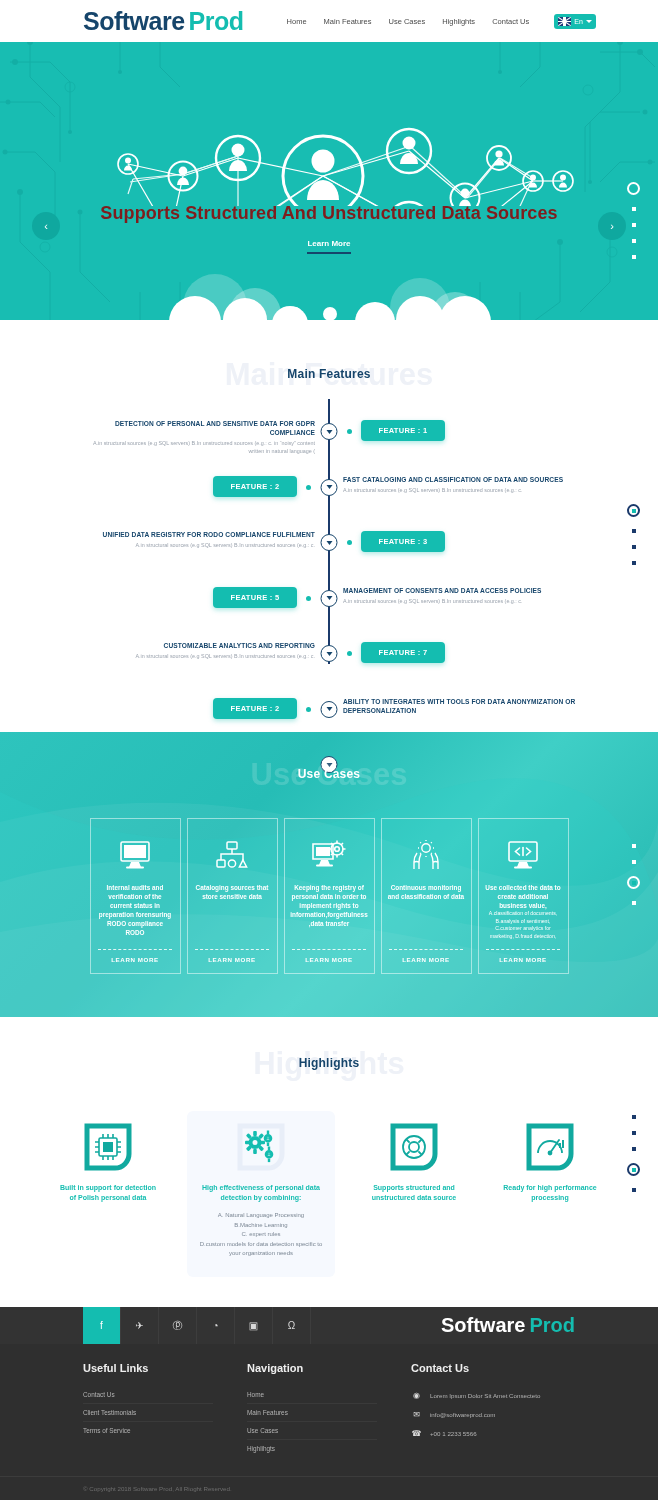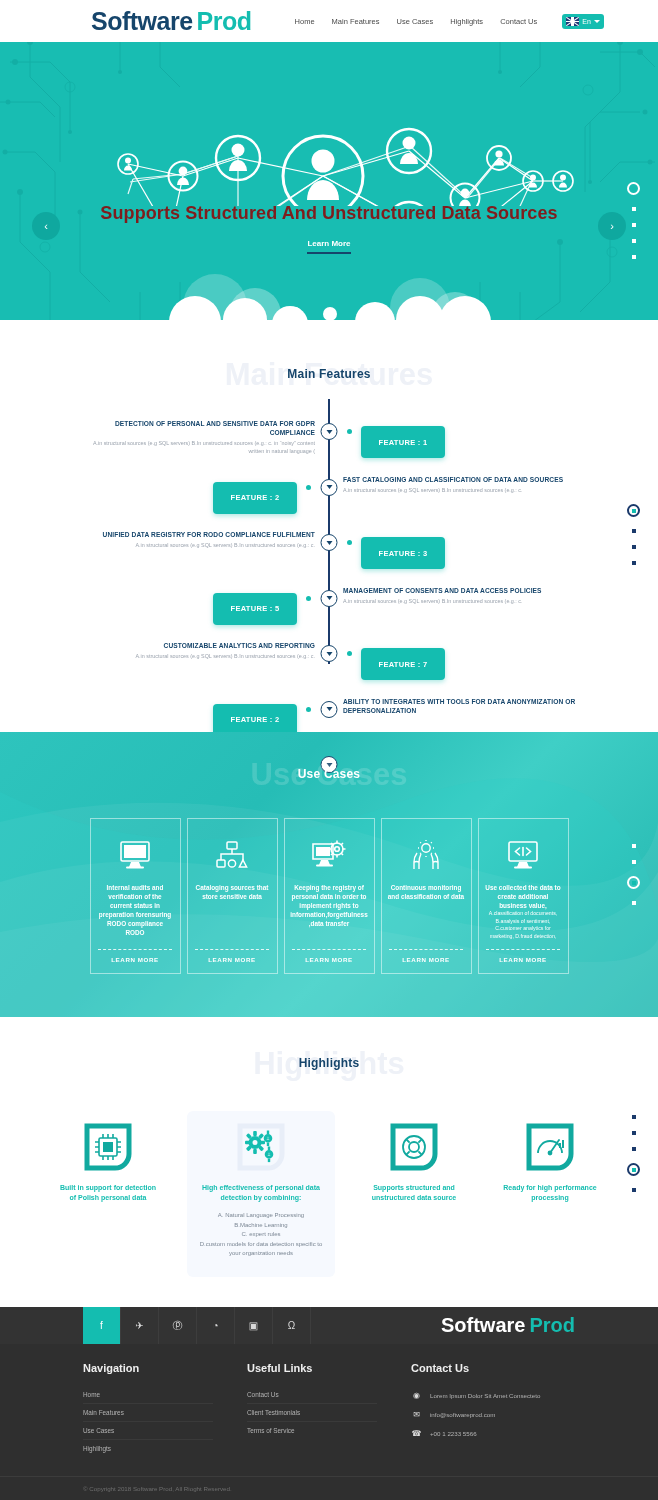--- a/index.html
+++ b/index.html
@@ -12,21 +12,21 @@
     overflow: hidden;
     position: relative;
   }
 
   
   .header {
     height: 42px;
     background: #ffffff;
     display: flex;
     align-items: center;
-    padding: 0 0 0 8px;
+    padding: 0 0 0 0;
     position: relative;
     z-index: 30;
   }
   .logo {
     margin-left: 83px;
     font-size: 25px;
     font-weight: bold;
     letter-spacing: -0.5px;
     white-space: nowrap;
   }
@@ -169,24 +169,24 @@
   }
   .frow .node i {
     width: 0; height: 0; border-left: 3px solid transparent;
     border-right: 3px solid transparent; border-top: 4px solid #16456b;
   }
   .frow .minidot {
     position: absolute; top: 9px; width: 5px; height: 5px;
     background: #14bdb0; border-radius: 50%;
   }
   .pill {
-    position: absolute; top: 6px;
+    position: absolute; top: 0px;
     background: #14bdb0; color: #fff;
     font-size: 7.5px; font-weight: bold; letter-spacing: 0.3px;
-    width: 84px; height: 32px; border-radius: 4px;
+    width: 84px; height: 21px; border-radius: 4px;
     display: flex; align-items: center; justify-content: center;
     box-shadow: 0 2px 5px rgba(20,189,176,0.35);
   }
   .ftext { position: absolute; top: -1px; width: 238px; }
   .ftext h4 { font-size: 6.6px; color: #16456b; font-weight: bold; letter-spacing: 0.1px; line-height: 9px; }
   .ftext p { font-size: 5.4px; color: #9aa2ad; line-height: 8px; margin-top: 2px; }
 
   
   .frow.left .ftext { right: 343px; text-align: right; }
   .frow.left .minidot { left: 347px; }
@@ -805,39 +805,39 @@
       <a href="#">Ω</a>
     </div>
     <div class="f-logo">
       <span class="sw">Software</span>
         <span class="pr">Prod</span>
     </div>
   </div>
 
   <div class="f-cols">
     <div class="f-col">
+      <h4>Useful Links</h4>
+      <ul>
+        <li>Contact Us</li>
+        <li>Client Testimonials</li>
+        <li>Terms of Service</li>
+      </ul>
+    </div>
+
+    <div class="f-col">
       <h4>Navigation</h4>
       <ul>
         <li>Home</li>
         <li>Main Features</li>
         <li>Use Cases</li>
         <li>Highlihgts</li>
       </ul>
     </div>
 
     <div class="f-col">
-      <h4>Useful Links</h4>
-      <ul>
-        <li>Contact Us</li>
-        <li>Client Testimonials</li>
-        <li>Terms of Service</li>
-      </ul>
-    </div>
-
-    <div class="f-col">
       <h4>Contact Us</h4>
       <div class="contact-row">
         <span class="ci">◉</span>
         <span class="ct">Lorem Ipsum Dolor Sit Amet Consecteto</span>
       </div>
       <div class="contact-row">
         <span class="ci">✉</span>
         <span class="ct">info@softwareprod.com</span>
       </div>
       <div class="contact-row">

